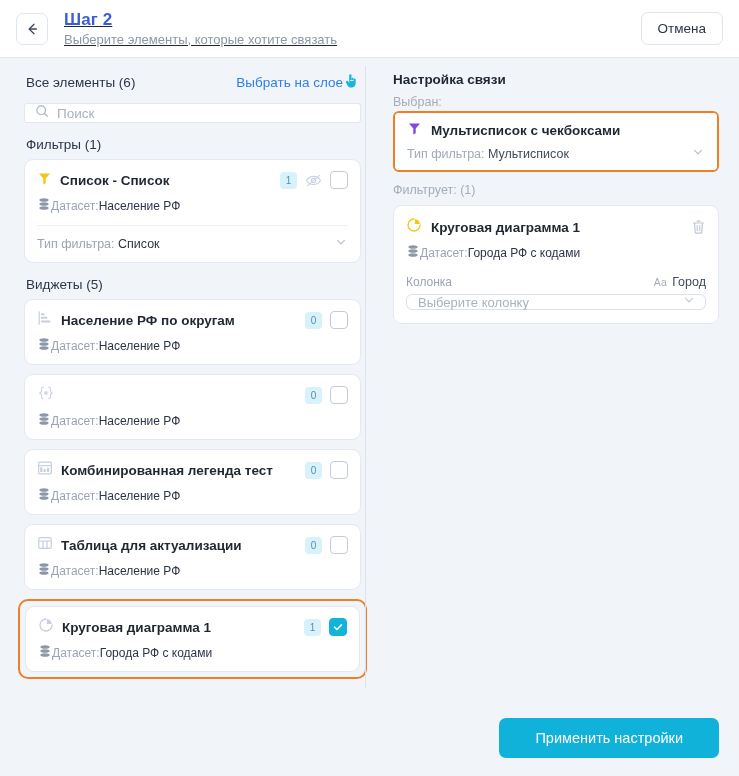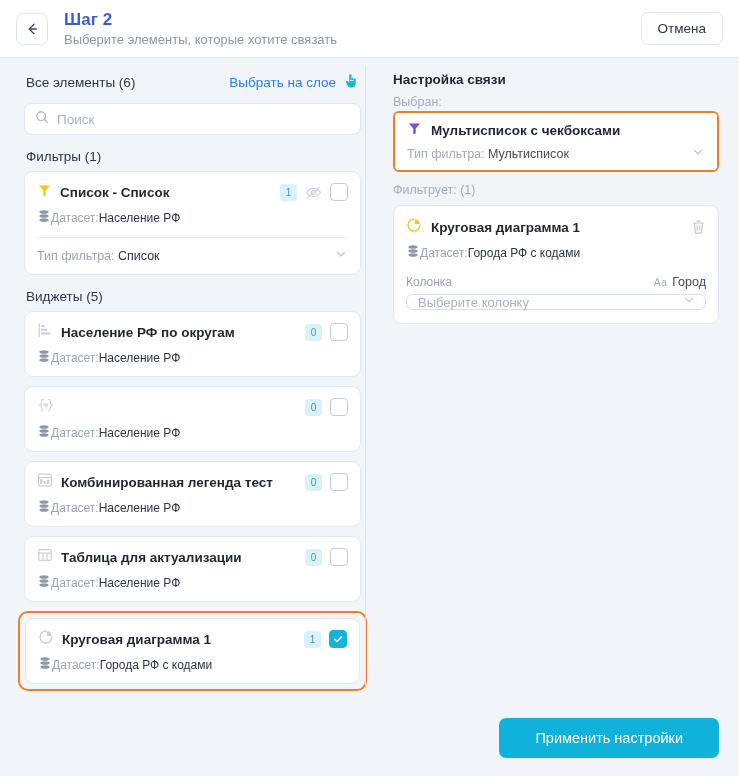--- a/index.html
+++ b/index.html
@@ -16,46 +16,46 @@
   .header {
     height: 58px; background: #ffffff; border-bottom: 1px solid #e3e8f0;
     display: flex; align-items: center; padding: 0 16px; flex: 0 0 58px;
   }
   .back-btn {
     width: 32px; height: 32px; border: 1px solid #dfe4ed; border-radius: 7px;
     background: #fff; display: flex; align-items: center; justify-content: center;
     cursor: pointer; flex: 0 0 32px;
   }
   .back-btn svg { display: block; }
-  .head-titles { margin-left: 16px; display: flex; flex-direction: column; justify-content: center; flex: 1 1 auto; }
+  .head-titles { margin-left: 16px; display: flex; flex-direction: column; justify-content: center; flex: 1 1 auto; text-decoration: underline; }
   .step-title { font-size: 17px; font-weight: 700; color: #3b5bdb; line-height: 20px; letter-spacing: .1px; }
   .step-sub { font-size: 13px; color: #8d97a8; line-height: 17px; margin-top: 1px; }
   .cancel-btn {
     border: 1px solid #dfe4ed; background: #fff; border-radius: 7px;
     font-size: 13.5px; color: #2c3648; padding: 8px 16px; cursor: pointer;
     font-family: inherit;
   }
 
   
   .body { flex: 1 1 auto; display: flex; position: relative; min-height: 0; }
   .divider {
     position: absolute; left: 365px; top: 8px; bottom: 12px; width: 1px; background: #dde3ec;
   }
   .pane-left { width: 365px; flex: 0 0 365px; padding: 14px 14px 0 14px; overflow: hidden; margin-left: 10px; }
   .pane-right { flex: 1 1 auto; padding: 14px 20px 0 18px; overflow: hidden; }
 
   
   .left-top { display: flex; align-items: center; justify-content: space-between; padding: 0 2px; }
   .section-title { font-size: 13.5px; color: #2c3648; font-weight: 400; }
-  .pick-layer { display: flex; align-items: center; gap: 7px; cursor: pointer; }
+  .pick-layer { display: flex; align-items: center; cursor: pointer; }
   .pick-layer-label { font-size: 13.5px; color: #2f80ed; font-weight: 400; }
 
   .search-wrap {
-    margin-top: 10px; height: 32px; border: 1px solid #e1e6ef; background: #fff;
-    border-radius: 8px; display: flex; align-items: center; padding: 0 10px; gap: 8px;
+    margin-top: 10px; height: 20px; border: 1px solid #e1e6ef; background: #fff;
+    border-radius: 3px; display: flex; align-items: center; padding: 0 10px; gap: 8px;
   }
   .search-input {
     border: 0; outline: 0; background: transparent; font-size: 13.5px;
     color: #2c3648; width: 100%; font-family: inherit;
   }
   .search-input::placeholder { color: #a9b2c1; }
 
   .group-label { font-size: 13.5px; color: #2c3648; margin: 14px 2px 7px; }
 
   .card {

